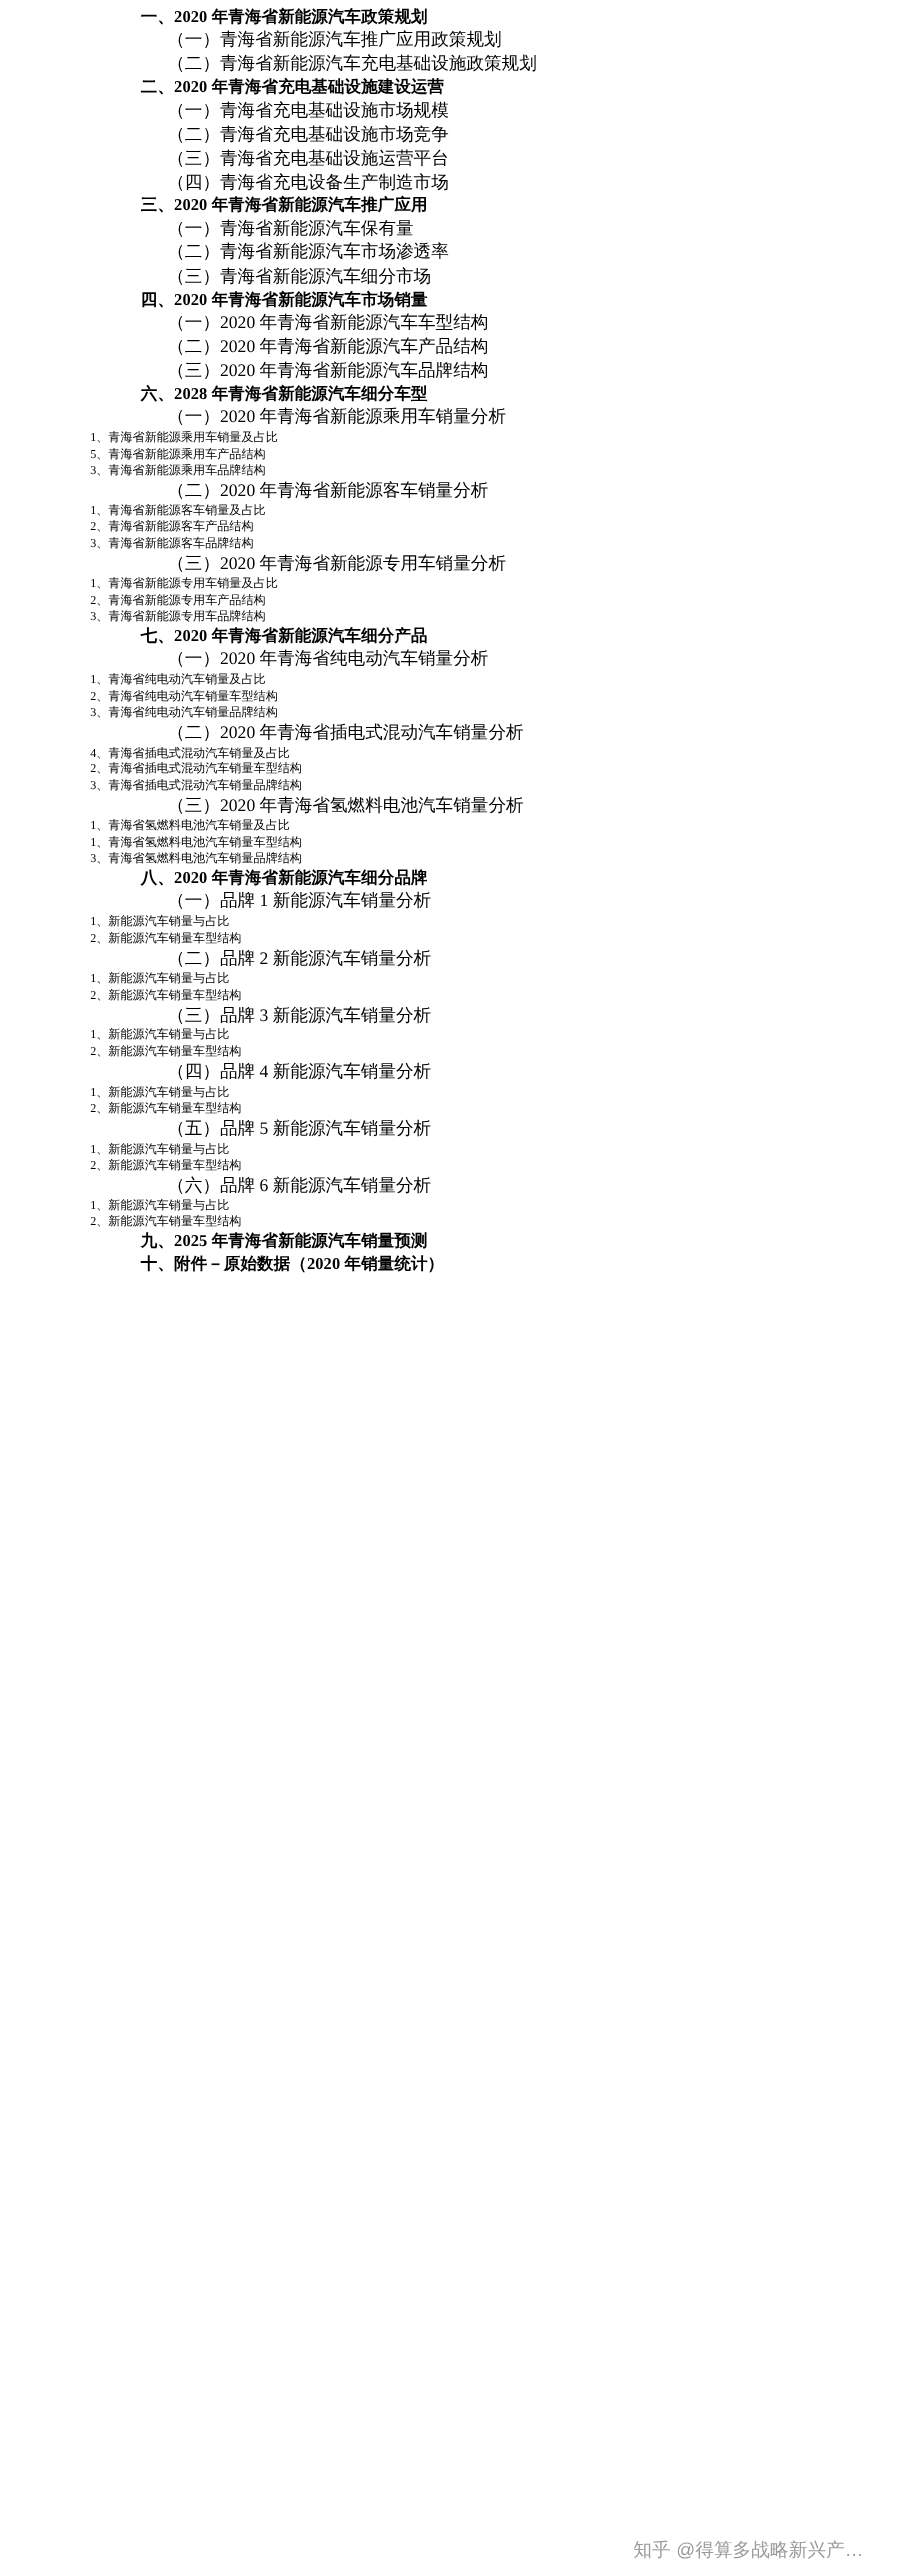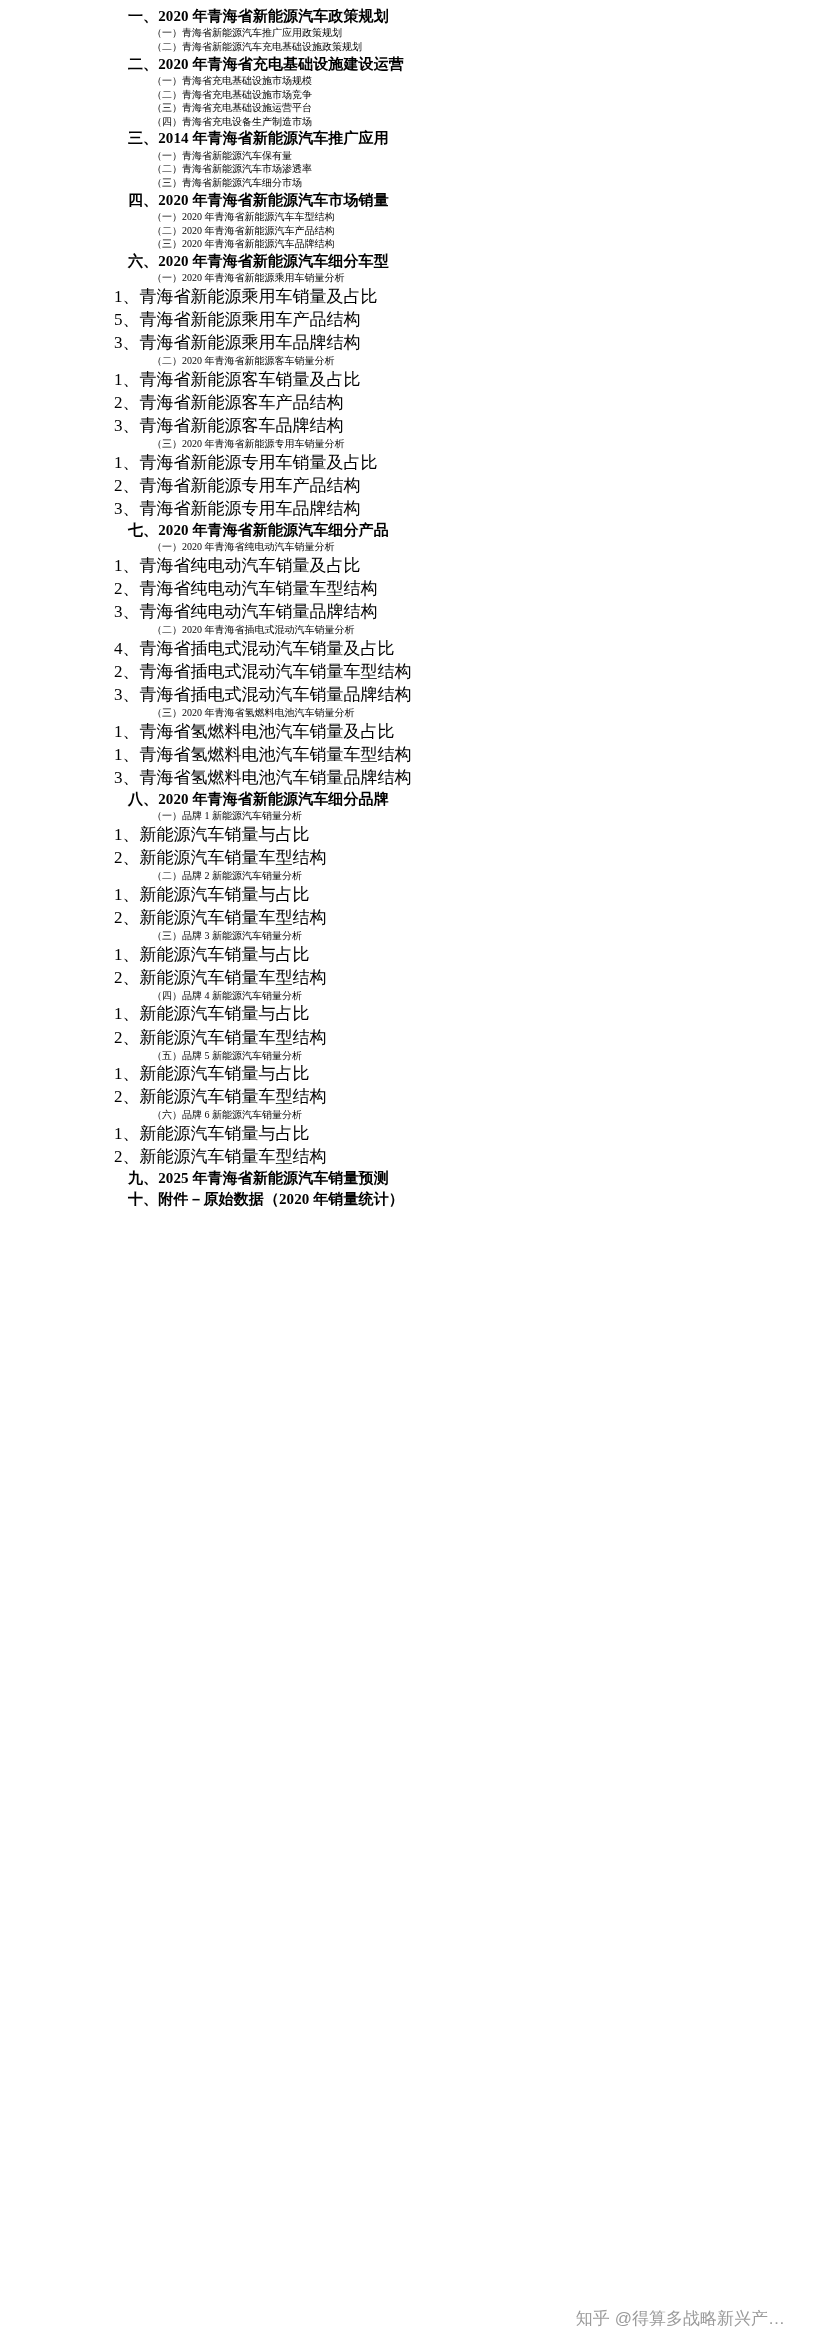--- a/index.html
+++ b/index.html
@@ -31,28 +31,27 @@
   }
   
   .lvl1 {
     font-weight: bold;
     font-size: 15px;
     padding-left: 128px;
     letter-spacing: 0.1px;
   }
   
   .lvl2 {
-    font-size: 10px;
+    font-size: 16px;
     padding-left: 152px;
   }
   
   .lvl3 {
-    font-size: 17px;
+    font-size: 11px;
     padding-left: 82px;
-    margin-left: 32px;
   }
   .watermark {
     position: absolute;
     right: 14px;
     bottom: 10px;
     font-family: "Liberation Sans", "DejaVu Sans", sans-serif;
     font-size: 17px;
     color: #9b9b9b;
     display: flex;
     align-items: center;
@@ -72,29 +71,29 @@
 
   <div class="toc" id="toc">
       <div class="row lvl1">一、2020 年青海省新能源汽车政策规划</div>
       <div class="row lvl2">（一）青海省新能源汽车推广应用政策规划</div>
       <div class="row lvl2">（二）青海省新能源汽车充电基础设施政策规划</div>
       <div class="row lvl1">二、2020 年青海省充电基础设施建设运营</div>
       <div class="row lvl2">（一）青海省充电基础设施市场规模</div>
       <div class="row lvl2">（二）青海省充电基础设施市场竞争</div>
       <div class="row lvl2">（三）青海省充电基础设施运营平台</div>
       <div class="row lvl2">（四）青海省充电设备生产制造市场</div>
-      <div class="row lvl1">三、2014 年青海省新能源汽车推广应用</div>
+      <div class="row lvl1">三、2020 年青海省新能源汽车推广应用</div>
       <div class="row lvl2">（一）青海省新能源汽车保有量</div>
       <div class="row lvl2">（二）青海省新能源汽车市场渗透率</div>
       <div class="row lvl2">（三）青海省新能源汽车细分市场</div>
       <div class="row lvl1">四、2020 年青海省新能源汽车市场销量</div>
       <div class="row lvl2">（一）2020 年青海省新能源汽车车型结构</div>
       <div class="row lvl2">（二）2020 年青海省新能源汽车产品结构</div>
       <div class="row lvl2">（三）2020 年青海省新能源汽车品牌结构</div>
-      <div class="row lvl1">六、2020 年青海省新能源汽车细分车型</div>
+      <div class="row lvl1">六、2028 年青海省新能源汽车细分车型</div>
       <div class="row lvl2">（一）2020 年青海省新能源乘用车销量分析</div>
       <div class="row lvl3">1、青海省新能源乘用车销量及占比</div>
       <div class="row lvl3">5、青海省新能源乘用车产品结构</div>
       <div class="row lvl3">3、青海省新能源乘用车品牌结构</div>
       <div class="row lvl2">（二）2020 年青海省新能源客车销量分析</div>
       <div class="row lvl3">1、青海省新能源客车销量及占比</div>
       <div class="row lvl3">2、青海省新能源客车产品结构</div>
       <div class="row lvl3">3、青海省新能源客车品牌结构</div>
       <div class="row lvl2">（三）2020 年青海省新能源专用车销量分析</div>
       <div class="row lvl3">1、青海省新能源专用车销量及占比</div>

